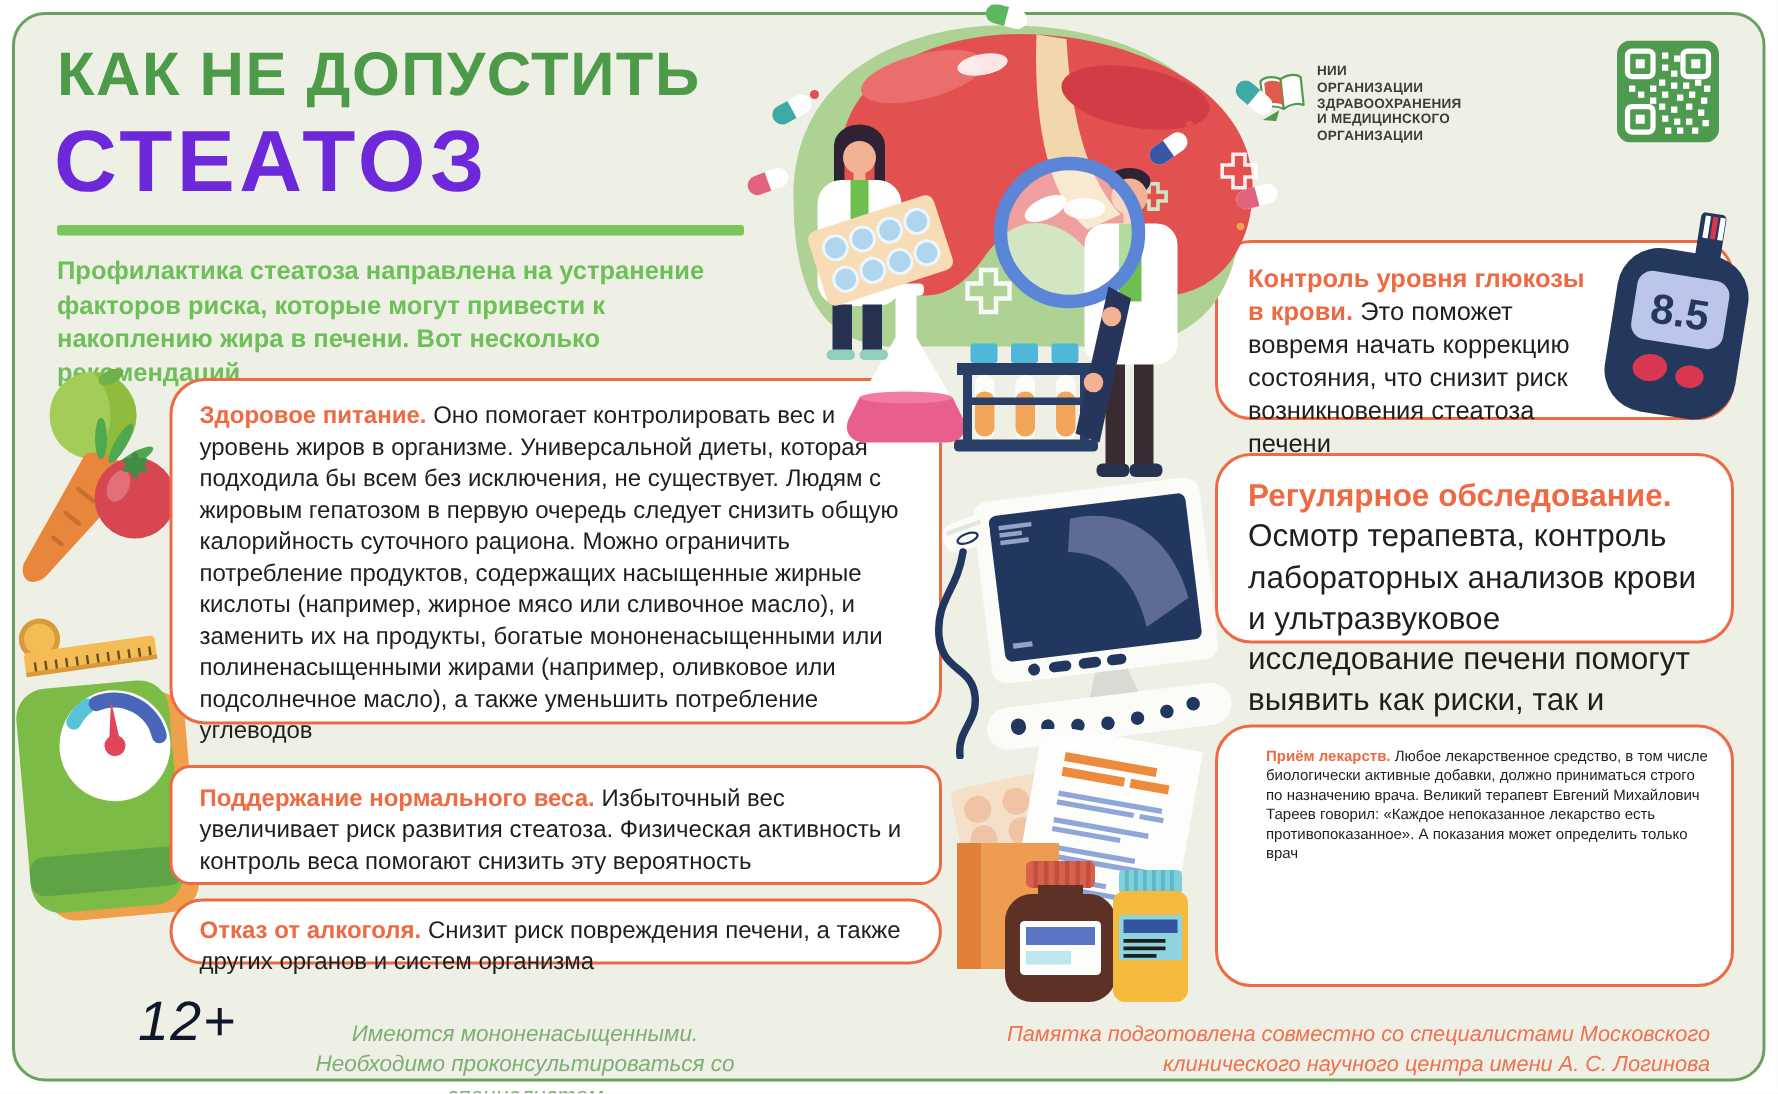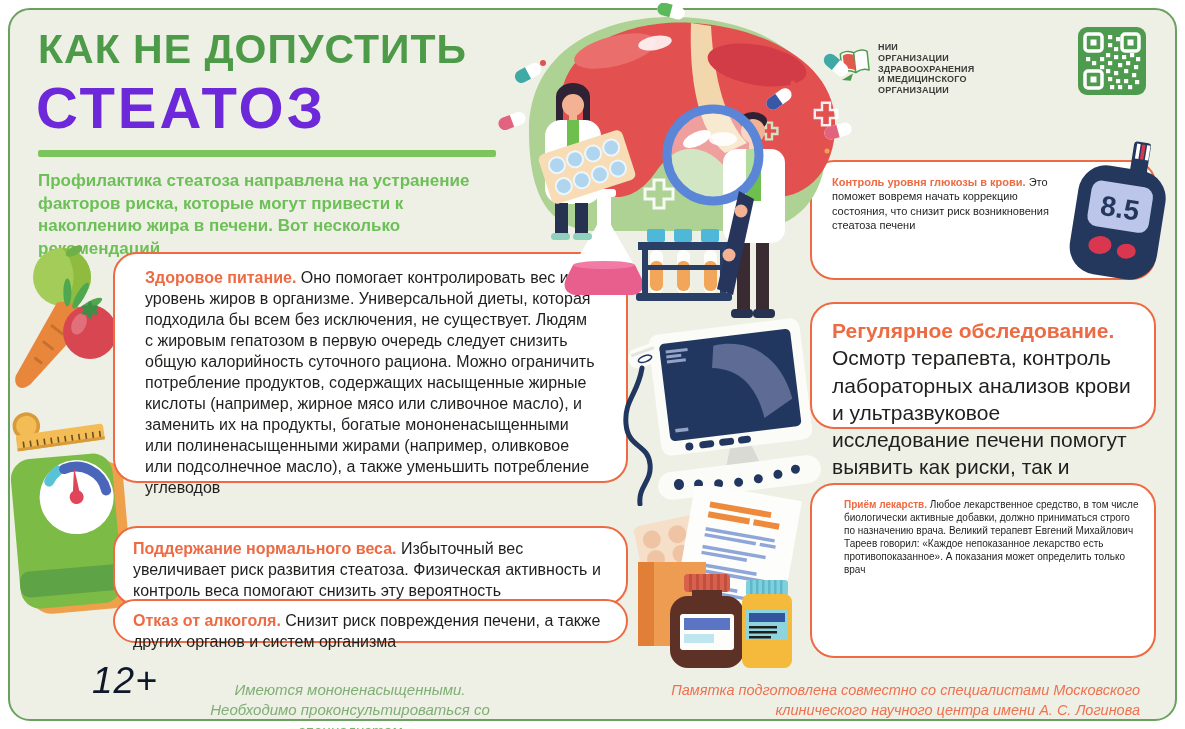--- a/index.html
+++ b/index.html
@@ -18,24 +18,24 @@
   .org-text{left:878px;top:42px;width:120px;font-size:9px;font-weight:700;line-height:10.8px;
             color:#3B3B39;letter-spacing:.2px;}
   .qr-caption{left:1000px;top:45px;width:72px;font-size:11px;line-height:13.5px;color:#5F6B5F;text-align:center;}
   .qr{left:1078px;top:27px;width:68px;height:68px;}
   
   .tip{position:absolute;background:#FFFFFF;border:2px solid #ED6A43;border-radius:24px;
        box-sizing:border-box;font-size:16px;line-height:1.31;}
   .tip p{margin:0;}
   .tt{color:#ED6A43;font-weight:700;}
   .tb{color:#1F1F1D;}
-  .t1{left:113px;top:252px;width:515px;height:231px;padding:14px 30px;}
-  .t2{left:113px;top:526px;width:515px;height:80px;padding:11px 18px;}
+  .t1{left:113px;top:252px;width:515px;height:231px;padding:14px 18px;}
+  .t2{left:113px;top:510px;width:515px;height:80px;padding:11px 18px;border-radius:14px;}
   .t3{left:113px;top:599px;width:515px;height:44px;padding:10px 18px;}
-  .t4{left:810px;top:160px;width:346px;height:120px;padding:13px 92px 13px 20px;font-size:11px;line-height:1.3;}
+  .t4{left:810px;top:160px;width:346px;height:120px;padding:13px 92px 13px 20px;font-size:17px;line-height:1.3;}
   .t5{left:810px;top:302px;width:346px;height:127px;padding:13px 18px 13px 20px;font-size:21px;line-height:1.3;}
   .t6{left:810px;top:483px;width:346px;height:175px;padding:13px 14px 13px 32px;font-size:10px;line-height:1.3;}
   
   .fruits{left:4px;top:246px;width:132px;height:424px;}
   .scene{left:495px;top:3px;width:360px;height:330px;}
   .us{left:622px;top:316px;width:200px;height:190px;}
   .meds{left:622px;top:486px;width:190px;height:185px;}
   .gluco{left:1066px;top:138px;width:112px;height:142px;}
   
   .age{left:92px;top:660px;font-size:37px;font-style:italic;color:#0f172a;letter-spacing:1px;}

